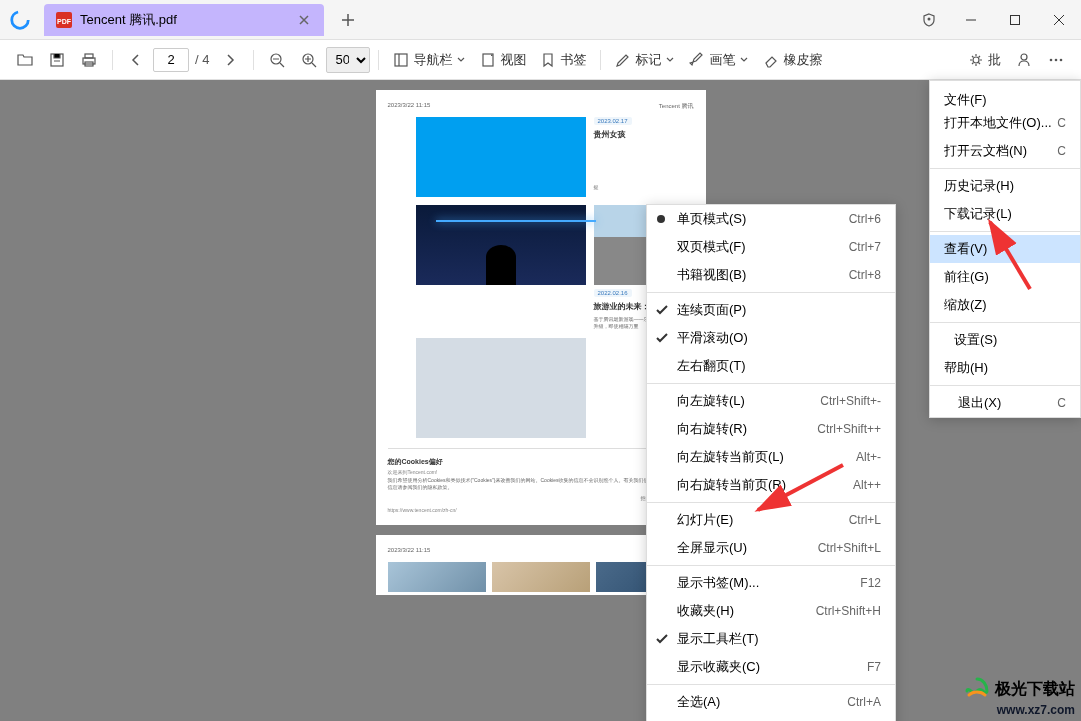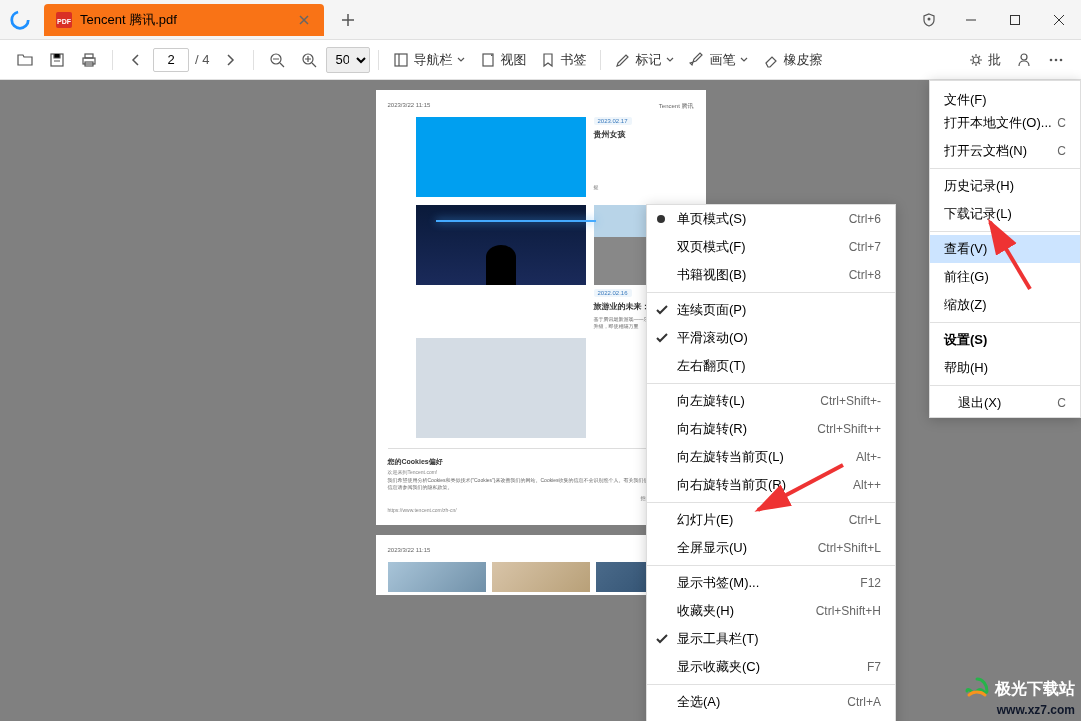--- a/index.html
+++ b/index.html
@@ -1,21 +1,21 @@
 <!DOCTYPE html>
 <html><head>
 <meta charset="utf-8">
 <style>
 * { margin: 0; padding: 0; box-sizing: border-box; font-family: "Microsoft YaHei", -apple-system, sans-serif; }
 body { width: 1081px; height: 721px; background: #808080; overflow: hidden; position: relative; }
 
 .titlebar { height: 40px; background: #f5f5f5; display: flex; align-items: center; border-bottom: 1px solid #e0e0e0; }
 .logo { width: 40px; height: 40px; display: flex; align-items: center; justify-content: center; }
 .logo svg { width: 22px; height: 22px; }
-.tab { height: 32px; background: #f97316; min-width: 280px; display: flex; align-items: center; padding: 0 12px; border-radius: 4px 4px 0 0; margin-left: 4px; gap: 8px; font-size: 13px; }
+.tab { height: 32px; background: #c4b5fd; min-width: 280px; display: flex; align-items: center; padding: 0 12px; border-radius: 4px 4px 0 0; margin-left: 4px; gap: 8px; font-size: 13px; }
 .tab-close { width: 16px; height: 16px; display: flex; align-items: center; justify-content: center; cursor: pointer; }
 .tab-add { width: 32px; height: 32px; display: flex; align-items: center; justify-content: center; margin-left: 8px; cursor: pointer; }
 .titlebar-right { margin-left: auto; display: flex; align-items: center; gap: 0; }
 .win-btn { width: 44px; height: 40px; display: flex; align-items: center; justify-content: center; cursor: pointer; }
 .shield-btn { width: 40px; height: 40px; display: flex; align-items: center; justify-content: center; }
 
 .toolbar { height: 40px; background: #fff; display: flex; align-items: center; padding: 0 10px; gap: 2px; border-bottom: 1px solid #e0e0e0; }
 .tb-btn { width: 30px; height: 30px; display: flex; align-items: center; justify-content: center; cursor: pointer; border-radius: 3px; }
 .tb-sep { width: 1px; height: 20px; background: #e0e0e0; margin: 0 6px; }
 .page-input { width: 36px; height: 24px; text-align: center; border: 1px solid #ccc; border-radius: 2px; font-size: 13px; }
@@ -50,21 +50,21 @@
 .cm-check { position: absolute; left: 8px; width: 14px; height: 14px; }
 .cm-radio { position: absolute; left: 10px; width: 8px; height: 8px; border-radius: 50%; background: #333; }
 
 .main-menu { left: 929px; top: 80px; width: 152px; min-width: 152px; }
 .view-menu { left: 646px; top: 204px; width: 250px; }
 
 .red-arrow { position: absolute; z-index: 200; }
 
 .watermark { position: absolute; right: 6px; bottom: 4px; z-index: 300; display: flex; flex-direction: column; align-items: flex-end; gap: 0; }
 .wm-logo { display: flex; align-items: center; gap: 4px; }
-.wm-text { font-size: 16px; font-weight: 700; color: #ffffff; }
+.wm-text { font-size: 16px; font-weight: 700; color: #000000; }
 .wm-url { font-size: 12px; color: #0f172a; font-weight: 700; }
 </style>
 </head>
 <body>
 
 <div class="titlebar">
   <div class="logo">
     <svg viewBox="0 0 24 24">
         <circle cx="12" cy="12" r="9" fill="none" stroke="#1e90ff" stroke-width="3" stroke-dasharray="40 20"></circle>
       </svg>
@@ -389,21 +389,21 @@
   <div class="cm-item highlighted" style="padding-left:14px;">
       <span>查看(V)</span>
     </div>
   <div class="cm-item" style="padding-left:14px;">
       <span>前往(G)</span>
     </div>
   <div class="cm-item" style="padding-left:14px;">
       <span>缩放(Z)</span>
     </div>
   <div class="cm-sep"></div>
-  <div class="cm-item" style="padding-left:14px;font-weight:bold;">
+  <div class="cm-item" style="padding-left:24px;">
       <span>设置(S)</span>
     </div>
   <div class="cm-item" style="padding-left:14px;">
       <span>帮助(H)</span>
     </div>
   <div class="cm-sep"></div>
   <div class="cm-item" style="padding-left:28px;">
       <span>退出(X)</span>
       <span class="cm-shortcut">C</span>
     </div>

